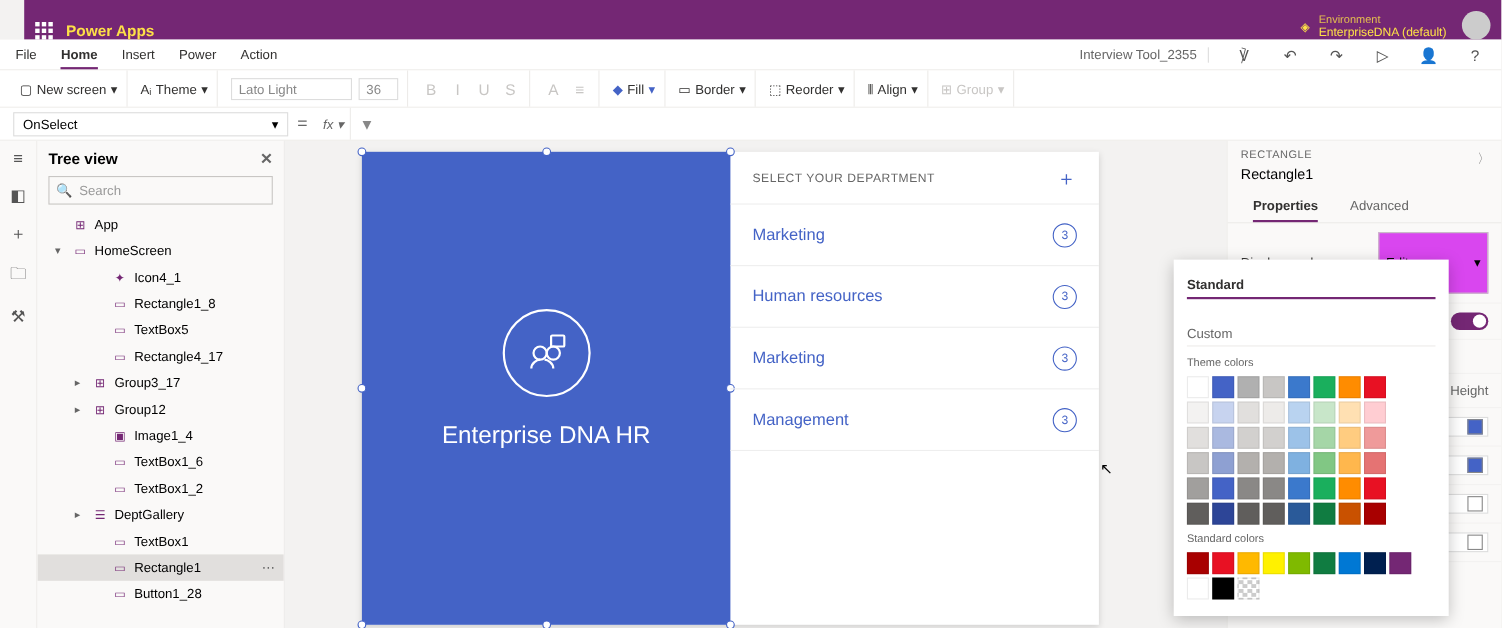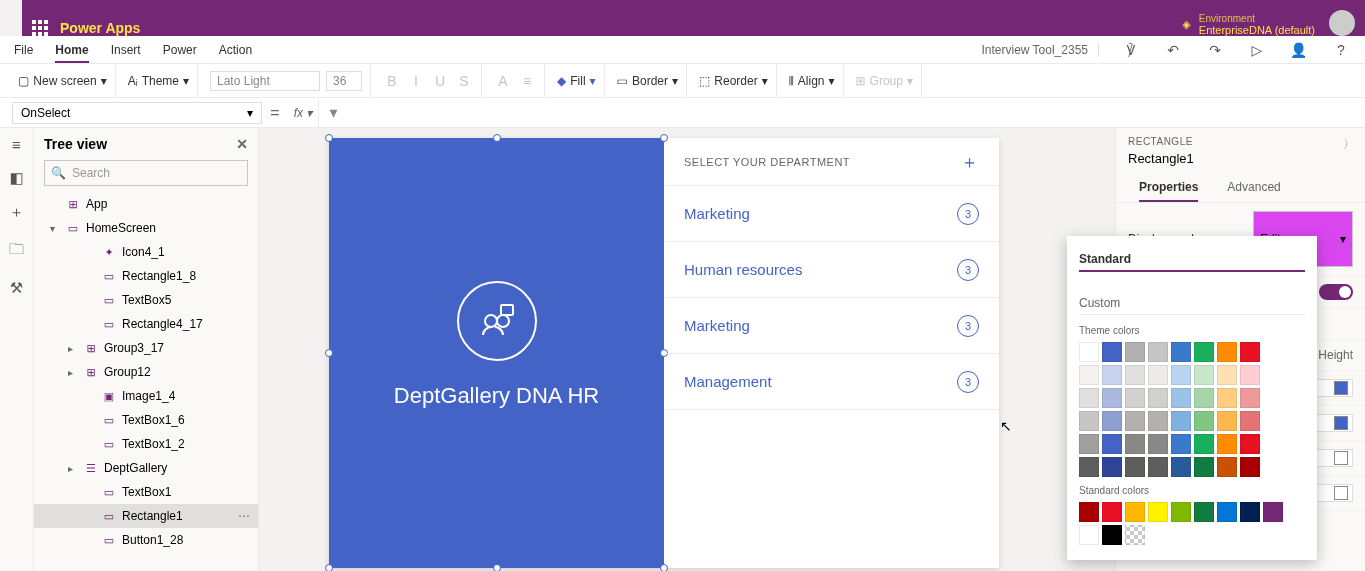--- a/index.html
+++ b/index.html
@@ -291,21 +291,21 @@
     <div class="canvas">
       <div class="bluepanel">
         <div class="iconcircle">
           <svg width="40" height="40" viewBox="0 0 40 40" fill="none" stroke="#fff" stroke-width="2">
             <circle cx="14" cy="20" r="6"></circle>
               <circle cx="26" cy="20" r="6"></circle>
             <path d="M6 34c0-5 5-8 8-8m12 8c0-5-5-8-8-8"></path>
             <rect x="24" y="4" width="12" height="10" rx="1"></rect>
           </svg>
         </div>
-        <h2>DeptGallery DNA HR</h2>
+        <h2>Enterprise DNA HR</h2>
         <div class="selhandle" style="left:-4px; top:-4px;"></div>
         <div class="selhandle" style="right:-4px; top:-4px;"></div>
         <div class="selhandle" style="left:-4px; bottom:-4px;"></div>
         <div class="selhandle" style="right:-4px; bottom:-4px;"></div>
         <div class="selhandle" style="left:calc(50% - 4px); top:-4px;"></div>
         <div class="selhandle" style="left:calc(50% - 4px); bottom:-4px;"></div>
         <div class="selhandle" style="left:-4px; top:calc(50% - 4px);"></div>
         <div class="selhandle" style="right:-4px; top:calc(50% - 4px);"></div>
       </div>
       <div class="rightpanel-c">

